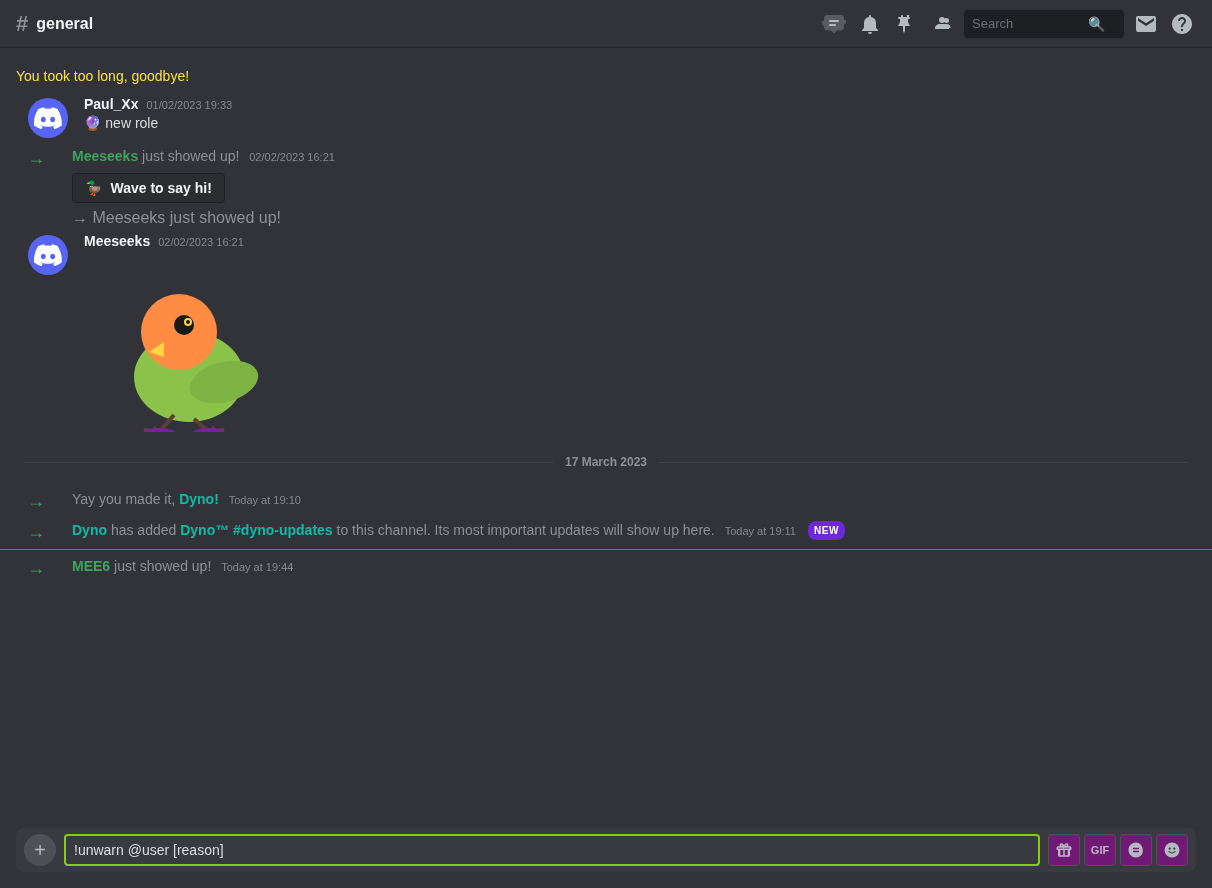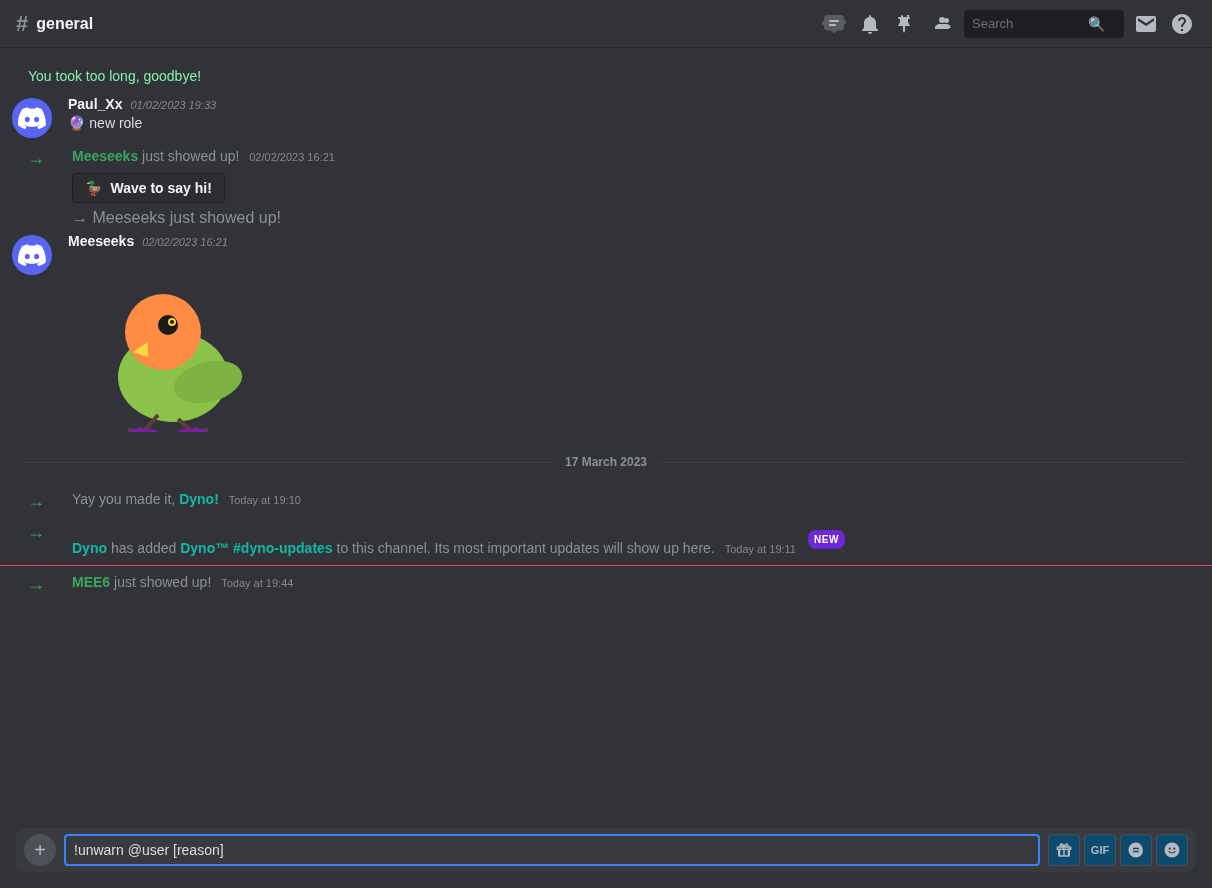--- a/index.html
+++ b/index.html
@@ -106,21 +106,21 @@
     .date-divider-text {
       color: #8d9099;
       font-size: 12px;
       font-weight: 600;
       white-space: nowrap;
     }
 
     
     .message-group {
       display: flex;
-      padding: 4px 16px 4px 12px;
+      padding: 4px 16px 4px 28px;
       gap: 16px;
       position: relative;
     }
     .avatar {
       width: 40px;
       height: 40px;
       border-radius: 50%;
       flex-shrink: 0;
       background: #f57c00;
       display: flex;
@@ -141,21 +141,20 @@
       margin-bottom: 2px;
     }
     .message-username {
       font-weight: 700;
       color: #f2f3f5;
       font-size: 14px;
     }
     .message-timestamp {
       color: #87898f;
       font-size: 11px;
-      font-style: italic;
     }
     .message-text {
       color: #dcddde;
       font-size: 14px;
       line-height: 1.4;
     }
 
     
     .system-message {
       display: flex;
@@ -247,21 +246,21 @@
       align-items: center;
       justify-content: center;
       cursor: pointer;
       color: #b5bac1;
       font-size: 20px;
       flex-shrink: 0;
     }
     .input-field {
       flex: 1;
       background: transparent;
-      border: 2px solid #3b82f6;
+      border: 2px solid #84cc16;
       outline: none;
       color: #dcddde;
       font-size: 14px;
       padding: 6px 8px;
       border-radius: 4px;
     }
     .input-field::placeholder { color: #6d6f78; }
     .input-actions {
       display: flex;
       align-items: center;
@@ -271,27 +270,27 @@
       width: 32px;
       height: 32px;
       display: flex;
       align-items: center;
       justify-content: center;
       cursor: pointer;
       color: #b5bac1;
       font-size: 16px;
       border-radius: 4px;
       border: 1px solid #4e5058;
-      background: #0c4a6e;
+      background: #701a75;
       font-weight: 600;
     }
 
     .top-partial {
-      padding: 4px 16px 8px 28px;
-      color: #86efac;
+      padding: 4px 16px 8px 16px;
+      color: #fde047;
       font-size: 14px;
     }
   </style>
 </head>
 <body>
 
 <div class="header">
   <div class="header-left">
     <span class="channel-hash">#</span>
     <span class="channel-name">general</span>
@@ -437,21 +436,21 @@
     <div class="system-text">
       <span>Yay you made it,</span>
       <span class="bold"> </span><span class="bold">Dyno!</span>
       <span class="timestamp">Today at 19:10</span>
     </div>
   </div>
 
   <div class="system-message">
     <div class="arrow-icon">→</div>
     <div class="system-text" style="display:flex; align-items:center; flex-wrap:wrap; gap:0;">
-      <span style="display:inline;margin-top:18px;">
+      <span style="display:inline;">
         <span class="bold">Dyno</span>
         <span> </span><span>has added</span>
         <span class="bold"> </span><span class="bold">Dyno™ #dyno-updates</span>
         <span> </span><span>to this channel. Its most important updates will show up here.</span>
         <span class="timestamp">Today at 19:11</span>
       </span>
       <span class="new-badge" style="margin-left: 12px;">NEW</span>
     </div>
   </div>
 

